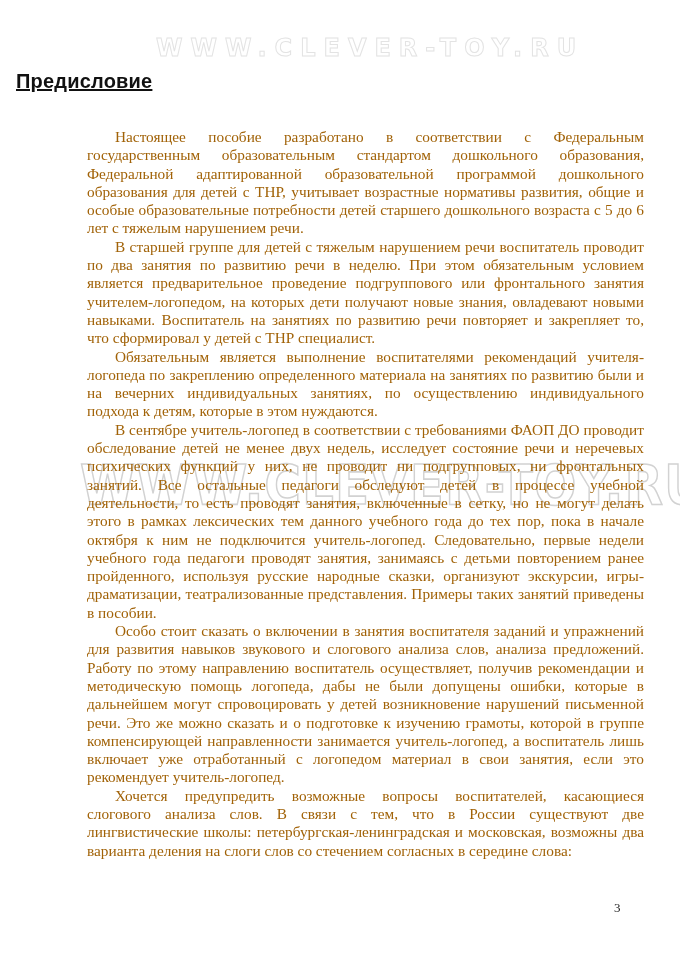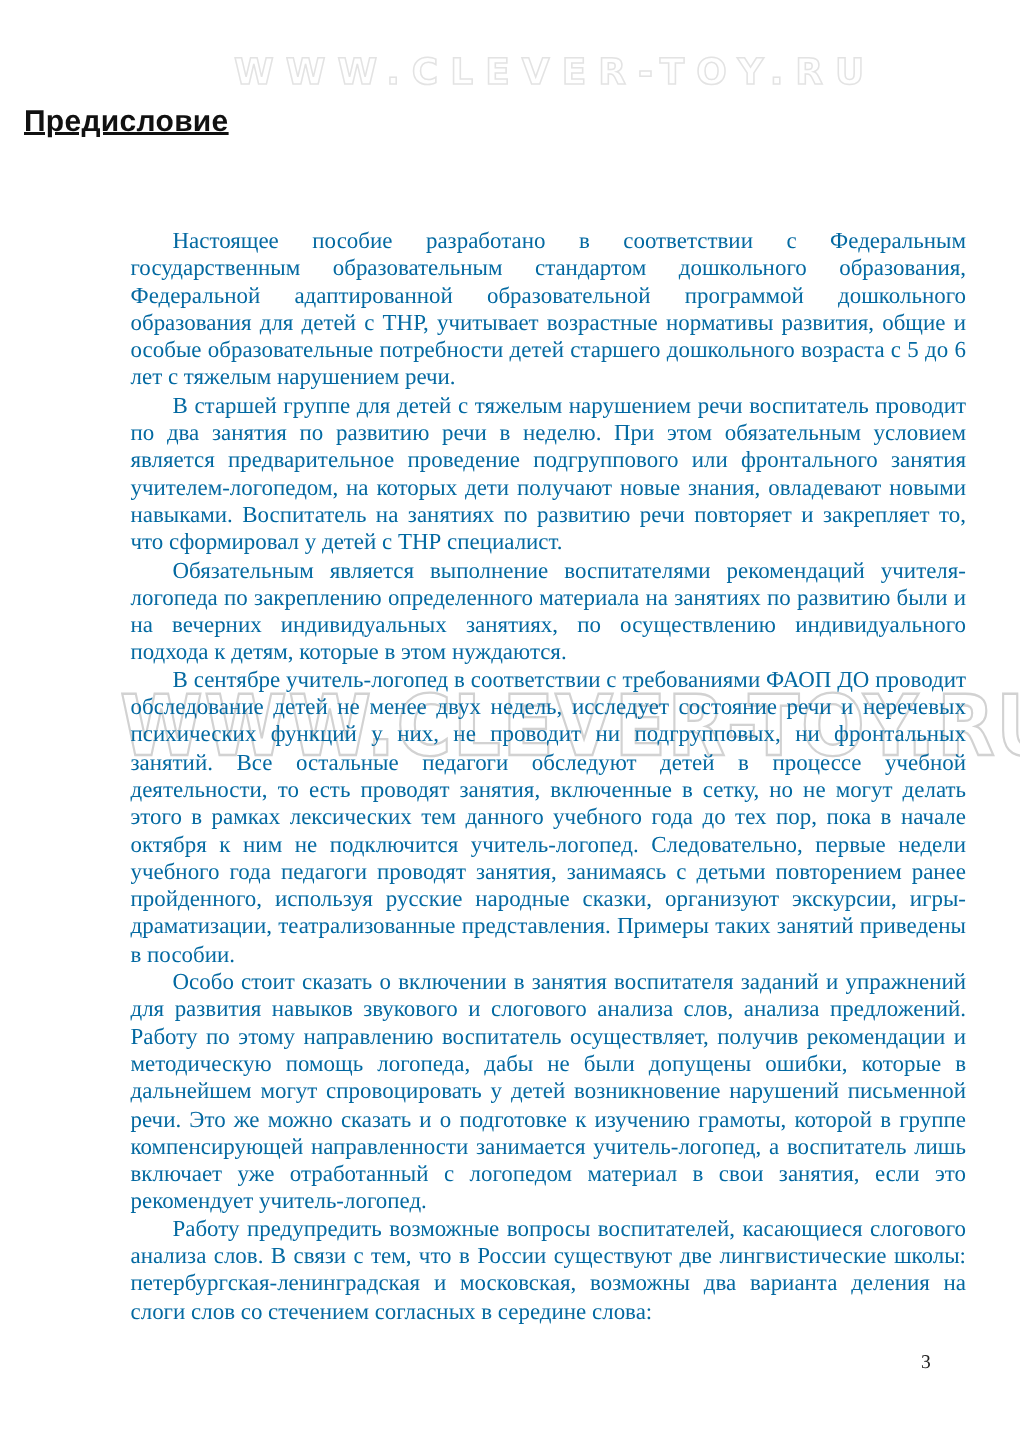--- a/index.html
+++ b/index.html
@@ -53,27 +53,27 @@
     font-family: "Liberation Sans", "DejaVu Sans", sans-serif;
     font-weight: bold;
     font-size: 20px;
     color: #111111;
     letter-spacing: 0.2px;
     z-index: 2;
     text-decoration: underline;
   }
   .content {
     position: absolute;
-    top: 152px;
+    top: 128px;
     left: 71px;
     width: 557px;
     z-index: 1;
     font-size: 15.3px;
     line-height: 18.3px;
-    color: #0369a1;
+    color: #a16207;
     text-align: justify;
   }
   .content p {
     margin: 0;
     padding: 0;
     text-indent: 28px;
   }
   .page-number {
     position: absolute;
     left: 598px;
@@ -89,16 +89,16 @@
 <div class="page">
   <div class="watermark wm-top">WWW.CLEVER-TOY.RU</div>
   <div class="watermark wm-mid">WWW.CLEVER-TOY.RU</div>
   <h1 class="title">Предисловие</h1>
   <div class="content">
       <p>Настоящее пособие разработано в соответствии с Федеральным государственным образовательным стандартом дошкольного образования, Федеральной адаптированной образовательной программой дошкольного образования для детей с ТНР, учитывает возрастные нормативы развития, общие и особые образовательные потребности детей старшего дошкольного возраста с 5 до 6 лет с тяжелым нарушением речи.</p>
       <p>В старшей группе для детей с тяжелым нарушением речи воспитатель проводит по два занятия по развитию речи в неделю. При этом обязательным условием является предварительное проведение подгруппового или фронтального занятия учителем-логопедом, на которых дети получают новые знания, овладевают новыми навыками. Воспитатель на занятиях по развитию речи повторяет и закрепляет то, что сформировал у детей с ТНР специалист.</p>
       <p>Обязательным является выполнение воспитателями рекомендаций учителя-логопеда по закреплению определенного материала на занятиях по развитию были и на вечерних индивидуальных занятиях, по осуществлению индивидуального подхода к детям, которые в этом нуждаются.</p>
       <p>В сентябре учитель-логопед в соответствии с требованиями ФАОП ДО проводит обследование детей не менее двух недель, исследует состояние речи и неречевых психических функций у них, не проводит ни подгрупповых, ни фронтальных занятий. Все остальные педагоги обследуют детей в процессе учебной деятельности, то есть проводят занятия, включенные в сетку, но не могут делать этого в рамках лексических тем данного учебного года до тех пор, пока в начале октября к ним не подключится учитель-логопед. Следовательно, первые недели учебного года педагоги проводят занятия, занимаясь с детьми повторением ранее пройденного, используя русские народные сказки, организуют экскурсии, игры-драматизации, театрализованные представления. Примеры таких занятий приведены в пособии.</p>
       <p>Особо стоит сказать о включении в занятия воспитателя заданий и упражнений для развития навыков звукового и слогового анализа слов, анализа предложений. Работу по этому направлению воспитатель осуществляет, получив рекомендации и методическую помощь логопеда, дабы не были допущены ошибки, которые в дальнейшем могут спровоцировать у детей возникновение нарушений письменной речи. Это же можно сказать и о подготовке к изучению грамоты, которой в группе компенсирующей направленности занимается учитель-логопед, а воспитатель лишь включает уже отработанный с логопедом материал в свои занятия, если это рекомендует учитель-логопед.</p>
-      <p>Работу предупредить возможные вопросы воспитателей, касающиеся слогового анализа слов. В связи с тем, что в России существуют две лингвистические школы: петербургская-ленинградская и московская, возможны два варианта деления на слоги слов со стечением согласных в середине слова:</p>
+      <p>Хочется предупредить возможные вопросы воспитателей, касающиеся слогового анализа слов. В связи с тем, что в России существуют две лингвистические школы: петербургская-ленинградская и московская, возможны два варианта деления на слоги слов со стечением согласных в середине слова:</p>
     </div>
   <div class="page-number">3</div>
 </div>
 
 </body></html>

